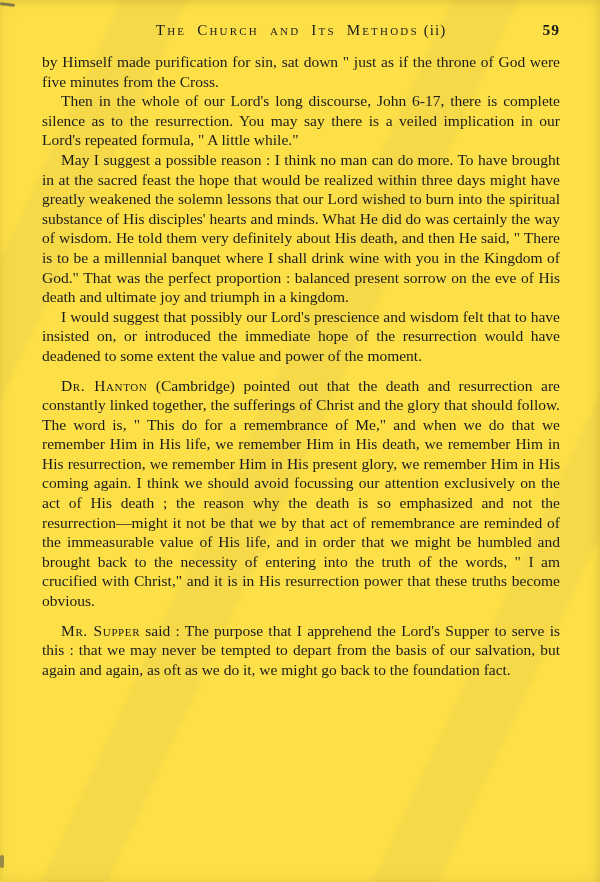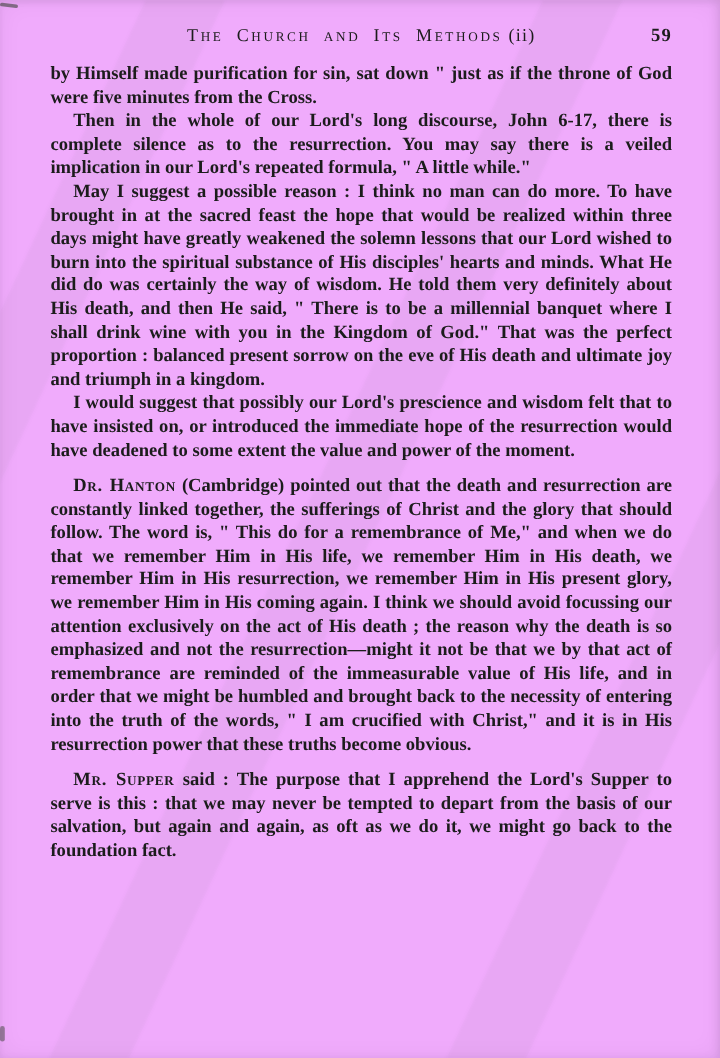--- a/index.html
+++ b/index.html
@@ -6,21 +6,21 @@
   html, body { margin: 0; padding: 0; }
   body {
     background: #e9e8e5;
     font-family: "Liberation Serif", "DejaVu Serif", serif;
   }
   .page {
     position: relative;
     width: 600px;
     height: 882px;
     margin: 0 auto;
-    background: #f0abfc;
+    background: #fde047;
     color: #1c1c1c;
     overflow: hidden;
     box-shadow:
       inset 0 0 20px rgba(0,0,0,0.05),
       inset -3px 0 8px rgba(0,0,0,0.06),
       inset 0 3px 6px rgba(0,0,0,0.04);
   }
   
   .watermark {
     position: absolute;
@@ -63,21 +63,20 @@
     letter-spacing: 1px;
   }
 
   .body-text {
     position: relative;
     margin: 0 40px 0 42px;
     font-size: 15.5px;
     line-height: 19.6px;
     text-align: justify;
     z-index: 3;
-    font-weight: bold;
   }
   .body-text p { margin: 0; text-indent: 19px; }
   p.no-indent { text-indent: 0; }
   p.gap-before { margin-top: 10px; }
   .speaker {
     font-variant: small-caps;
     letter-spacing: 0.6px;
   }
 </style>
 </head>

